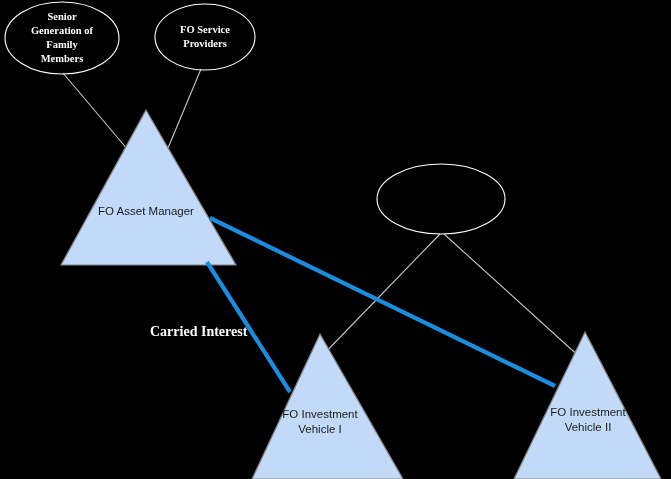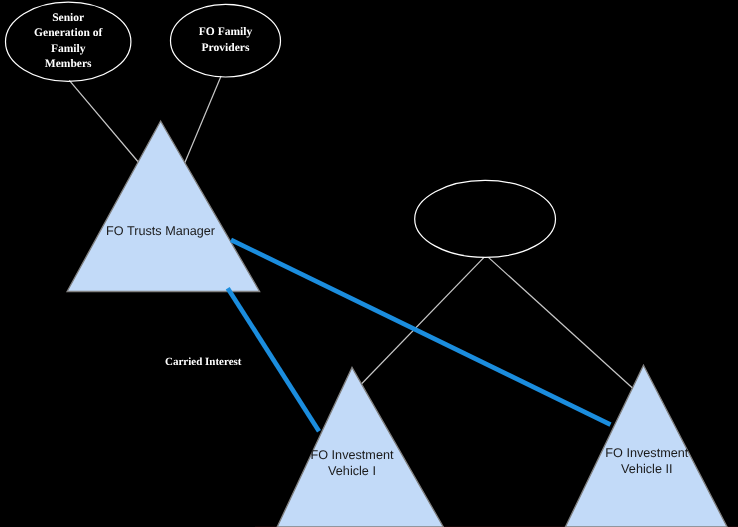--- a/index.html
+++ b/index.html
@@ -40,21 +40,21 @@
   .ellipse-label {
     color: #ffffff;
     font-size: 10.5px;
     font-weight: bold;
     line-height: 14px;
     font-family: "Liberation Serif", serif;
   }
   .edge-label {
     position: absolute;
     color: #ffffff;
-    font-size: 10px;
+    font-size: 14px;
     font-weight: bold;
     font-family: "Liberation Serif", serif;
     white-space: nowrap;
     pointer-events: none;
   }
 </style>
 </head>
 <body>
 
 <div id="stage">
@@ -70,21 +70,21 @@
       <line x1="210" y1="218" x2="555" y2="386" stroke="#1B8DDE" stroke-width="4.2" stroke-linecap="butt"></line>
       <line x1="207" y1="262" x2="290" y2="392" stroke="#1B8DDE" stroke-width="4.2" stroke-linecap="butt"></line>
       <ellipse cx="62" cy="38" rx="57" ry="36" fill="none" stroke="#FFFFFF" stroke-width="1.1"></ellipse>
       <ellipse cx="205" cy="37" rx="50" ry="33" fill="none" stroke="#FFFFFF" stroke-width="1.1"></ellipse>
       <ellipse cx="441" cy="199" rx="64" ry="35" fill="none" stroke="#FFFFFF" stroke-width="1.1"></ellipse>
     </svg>
 <div class="node-label ellipse-label" style="left: -33px; top: 10px; width: 190px;">Senior
 Generation of
 Family
 Members</div>
-    <div class="node-label ellipse-label" style="left: 110px; top: 23px; width: 190px;">FO Family
+    <div class="node-label ellipse-label" style="left: 110px; top: 23px; width: 190px;">FO Service
 Providers</div>
-    <div class="node-label tri-label" style="left: 51px; top: 203.5px; width: 190px;">FO Trusts Manager</div>
+    <div class="node-label tri-label" style="left: 51px; top: 203.5px; width: 190px;">FO Asset Manager</div>
     <div class="node-label tri-label" style="left: 225px; top: 407px; width: 190px;">FO Investment
 Vehicle I</div>
     <div class="node-label tri-label" style="left: 493px; top: 405px; width: 190px;">FO Investment
 Vehicle II</div>
     <div class="edge-label" style="left: 150px; top: 324px;">Carried Interest</div>
   </div>
 
 </body></html>

